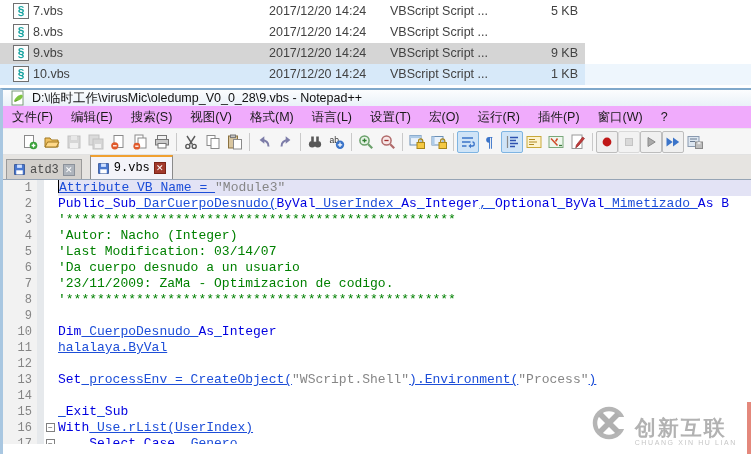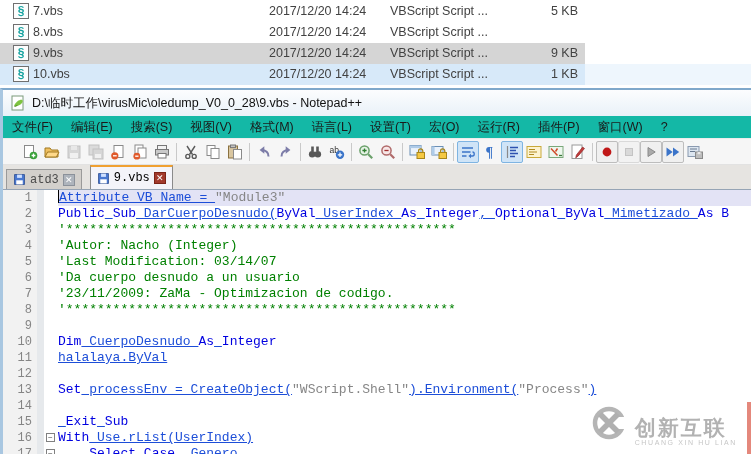--- a/index.html
+++ b/index.html
@@ -17,23 +17,23 @@
   .ficon { left:13px; top:2px !important; width:16px; height:16px; line-height:15px !important;
            background:#fdfdfd; border:1px solid #707070; color:#18a3a0; font-size:12px; text-align:center; font-weight:bold; }
   .fname { left:33px; }
   .fdate { left:269px; }
   .ftype { left:390px; }
   .fsize { left:512px; width:66px; text-align:right; }
 
   
   .npp { position:absolute; top:88px; left:0; width:751px; height:366px; background:#fff;
          border-top:2px solid #7fa8cb; border-left:3px solid #a9c7e1; }
-  .titlebar { height:26px; display:flex; align-items:center; gap:6px; padding-left:7px;
+  .titlebar { height:16px; display:flex; align-items:center; gap:6px; padding-left:7px;
               background:linear-gradient(#fcfdfe,#e9f1f8); font-size:12.5px; color:#101010; }
-  .menubar { height:22px; display:flex; align-items:center; background:#14b8a6; font-size:12.5px; color:#1a1a1a; }
+  .menubar { height:22px; display:flex; align-items:center; background:#f0abfc; font-size:12.5px; color:#1a1a1a; }
   .menu-item { padding:0 9px; line-height:22px; cursor:default; }
 
   .toolbar { height:27px; display:flex; align-items:center; padding-left:16px; background:#f6f6f6;
              border-top:1px solid #ececec; border-bottom:1px solid #e2e2e2; }
   .tbtn { width:22px; height:22px; display:flex; align-items:center; justify-content:center; border:1px solid transparent; border-radius:2px; }
   .tbtn svg { width:16px; height:16px; }
   .tbtn.pressed { background:#cfe4f7; border-color:#7eb4e2; }
   .tbtn.disabled { opacity:.5; filter:grayscale(.6); }
   .tbtn.btn3d { background:#f0f0f0; border-color:#bdbdbd; }
   .tsep { width:1px; height:18px; background:#c9c9c9; margin:0 3px; }

